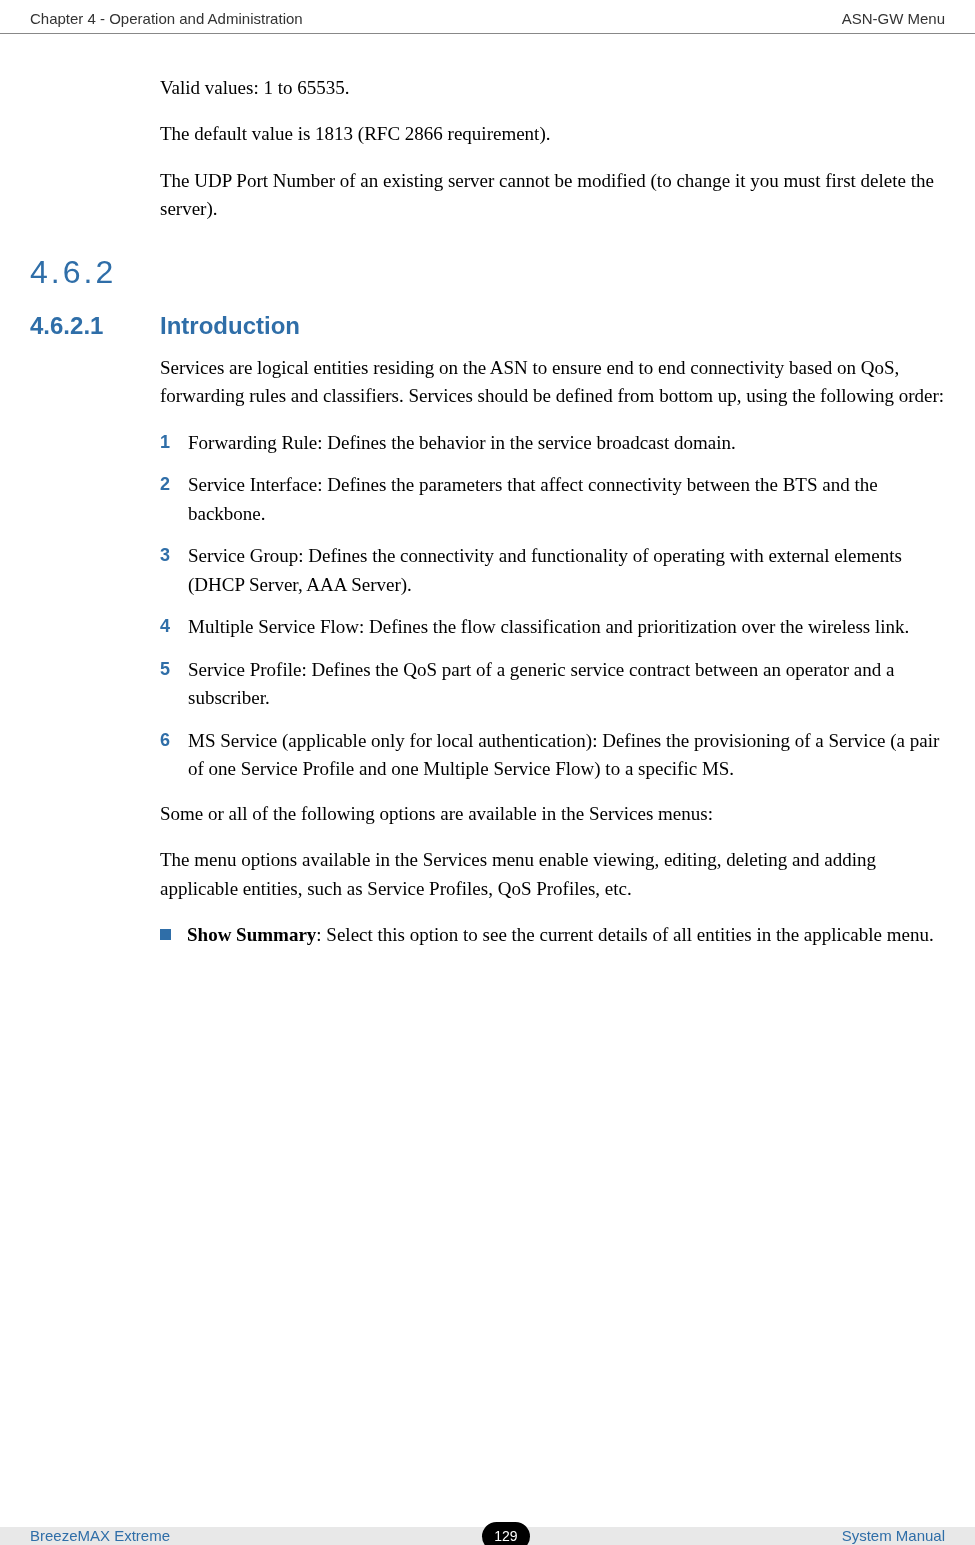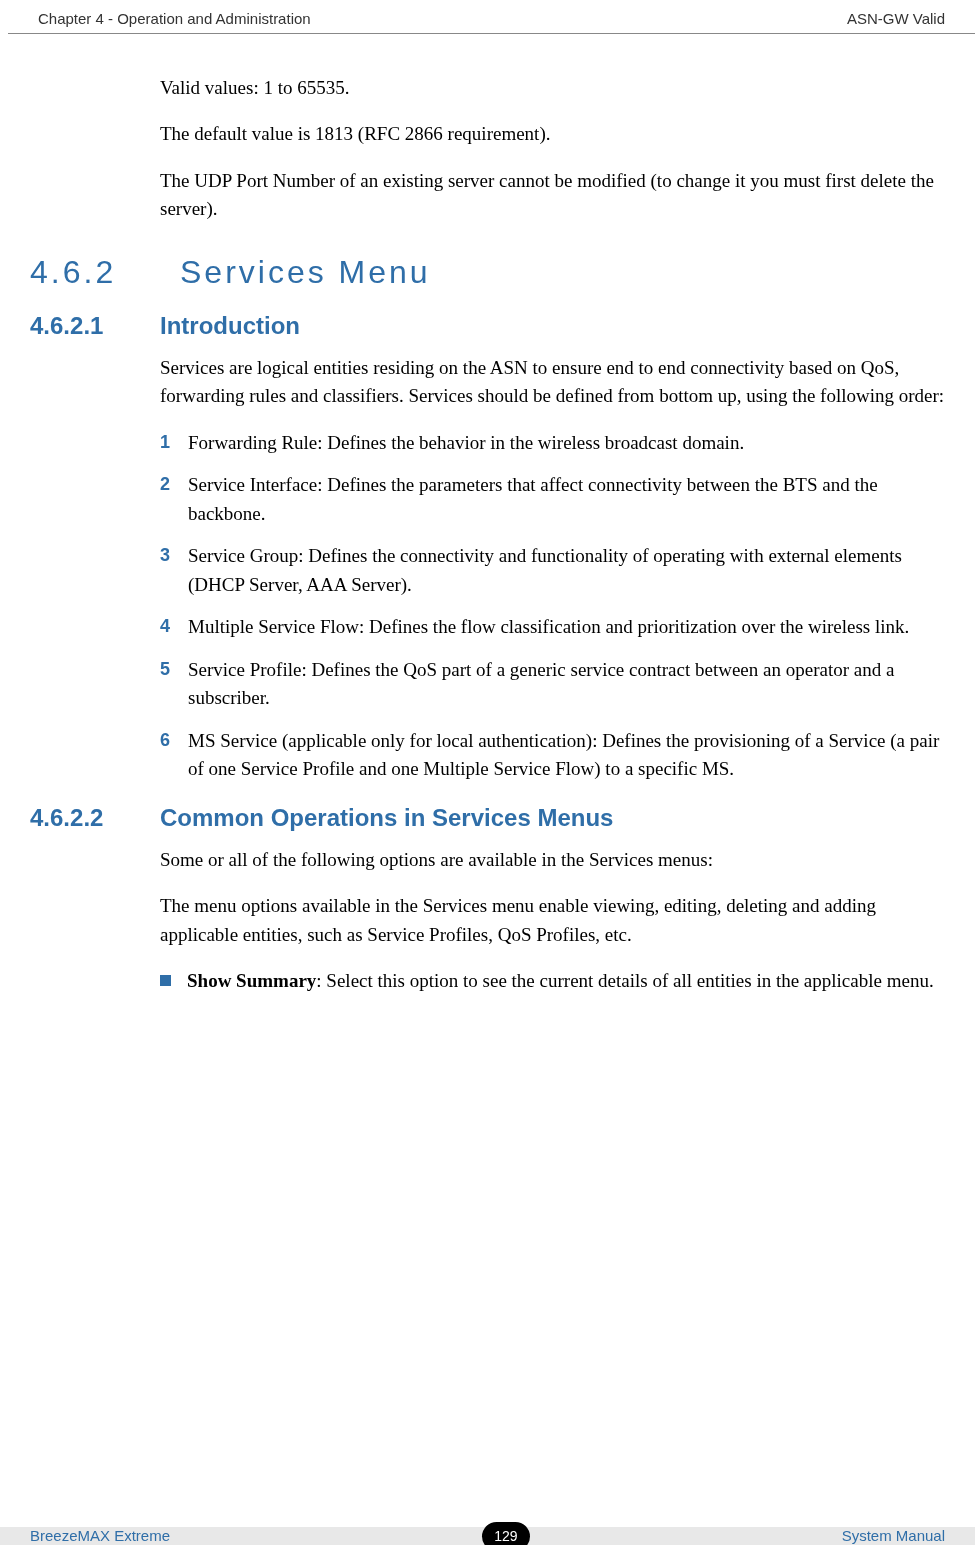--- a/index.html
+++ b/index.html
@@ -14,21 +14,20 @@
   }
   .page-header {
     display: flex;
     justify-content: space-between;
     padding: 8px 30px 2px 30px;
     font-family: Arial, Helvetica, sans-serif;
     font-size: 15px;
     color: #333;
     border-bottom: 1px solid #888;
     margin-bottom: 40px;
-    margin-left: 8px;
   }
   .content {
     padding: 0 30px 0 30px;
   }
   .body-para {
     margin: 8px 0 18px 130px;
     color: #000;
   }
   .h2 {
     font-family: Verdana, Arial, sans-serif;
@@ -110,45 +109,44 @@
     padding: 4px 12px;
     font-weight: 400;
     font-size: 14px;
   }
 </style>
 </head>
 <body>
 
 <div class="page-header">
   <span>Chapter 4 - Operation and Administration</span>
-  <span>ASN-GW Valid</span>
+  <span>ASN-GW Menu</span>
 </div>
 
 <div class="content">
 
   <p class="body-para">Valid values: 1 to 65535.</p>
   <p class="body-para">The default value is 1813 (RFC 2866 requirement).</p>
   <p class="body-para">The UDP Port Number of an existing server cannot be modified (to change it you must first delete the server).</p>
 
   <h2 class="h2">
     <span class="num">4.6.2</span>
-    <span>Services Menu</span>
   </h2>
 
   <h3 class="h3">
     <span class="num">4.6.2.1</span>
     <span>Introduction</span>
   </h3>
 
   <p class="body-para">Services are logical entities residing on the ASN to ensure end to end connectivity based on QoS, forwarding rules and classifiers. Services should be defined from bottom up, using the following order:</p>
 
   <ol class="numbered">
     <li>
         <span class="n">1</span>
-        <span class="t">Forwarding Rule: Defines the behavior in the wireless broadcast domain.</span>
+        <span class="t">Forwarding Rule: Defines the behavior in the service broadcast domain.</span>
       </li>
     <li>
         <span class="n">2</span>
         <span class="t">Service Interface: Defines the parameters that affect connectivity between the BTS and the backbone.</span>
       </li>
     <li>
         <span class="n">3</span>
         <span class="t">Service Group: Defines the connectivity and functionality of operating with external elements (DHCP Server, AAA Server).</span>
       </li>
     <li>
@@ -159,24 +157,20 @@
         <span class="n">5</span>
         <span class="t">Service Profile: Defines the QoS part of a generic service contract between an operator and a subscriber.</span>
       </li>
     <li>
         <span class="n">6</span>
         <span class="t">MS Service (applicable only for local authentication): Defines the provisioning of a Service (a pair of one Service Profile and one Multiple Service Flow) to a specific MS.</span>
       </li>
   </ol>
 
 
-  <h3 class="h3">
-    <span class="num">4.6.2.2</span>
-    <span>Common Operations in Services Menus</span>
-  </h3>
 
   <p class="body-para">Some or all of the following options are available in the Services menus:</p>
   <p class="body-para">The menu options available in the Services menu enable viewing, editing, deleting and adding applicable entities, such as Service Profiles, QoS Profiles, etc.</p>
 
   <ul class="square">
     <li>
       <span class="t">
         <span class="bold">Show Summary</span><span>: Select this option to see the current details of all entities in the applicable menu.</span>
       </span>
     </li>

